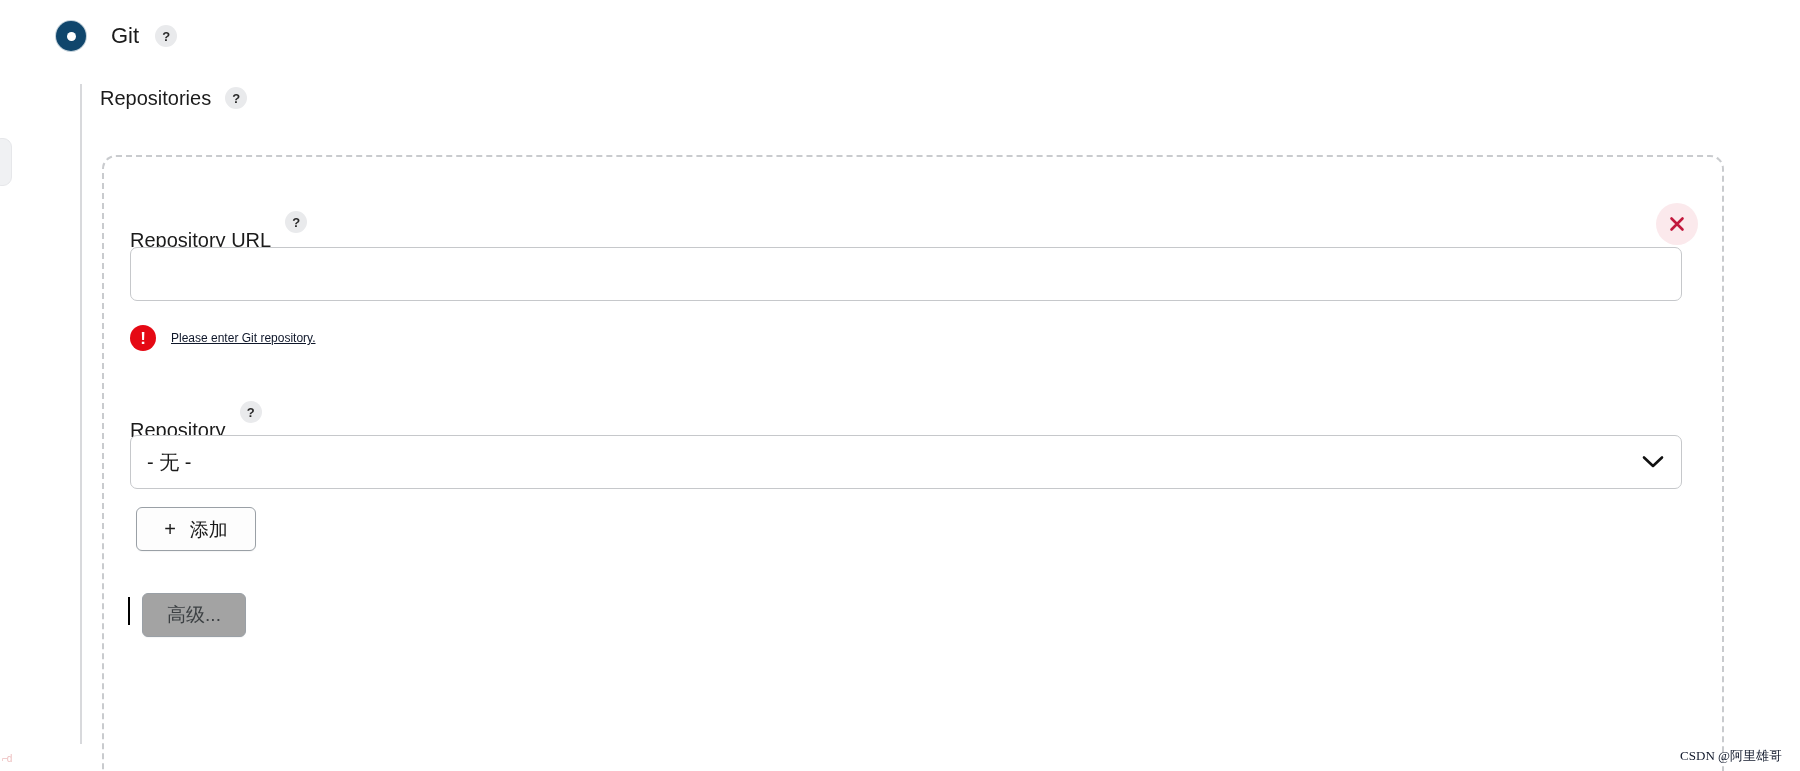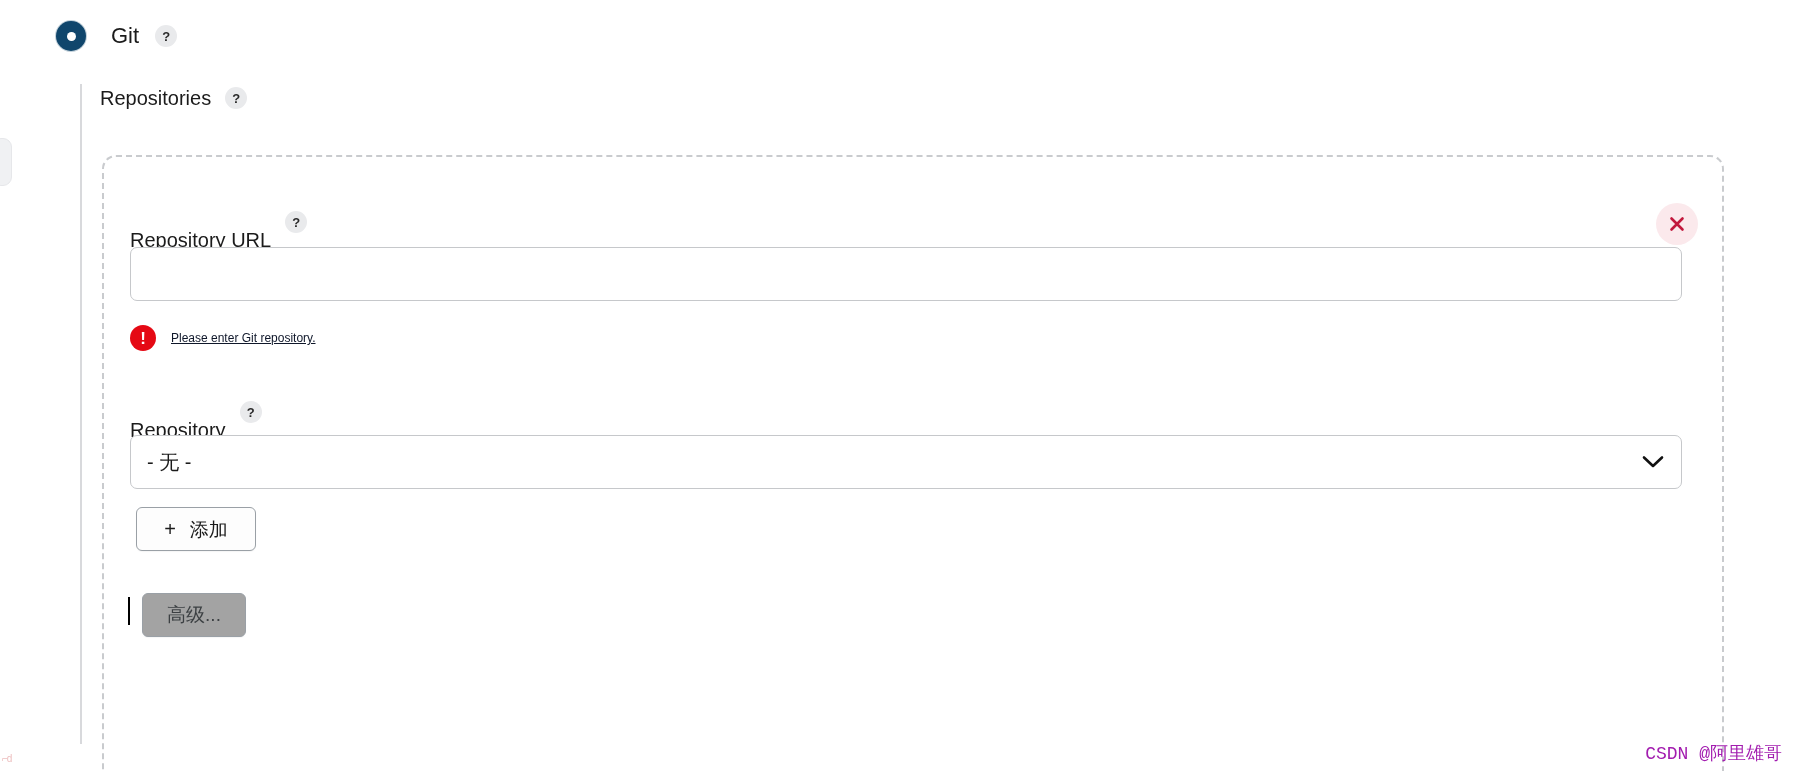--- a/index.html
+++ b/index.html
@@ -298,23 +298,23 @@
     height: 44px;
     color: #3c4043;
     background: #a3a3a3;
   }
 
   
   .watermark {
     position: absolute;
     right: 18px;
     bottom: 6px;
-    font-size: 18px;
-    color: #a21caf;
-    font-family: Liberation Mono, monospace;
+    font-size: 13px;
+    color: #0f172a;
+    font-family: Liberation Serif, serif;
     white-space: nowrap;
     user-select: none;
   }
 </style>
 </head>
 <body>
 
 <div class="edge-handle"></div>
 
 <div class="corner-mark">⌐d</div>

